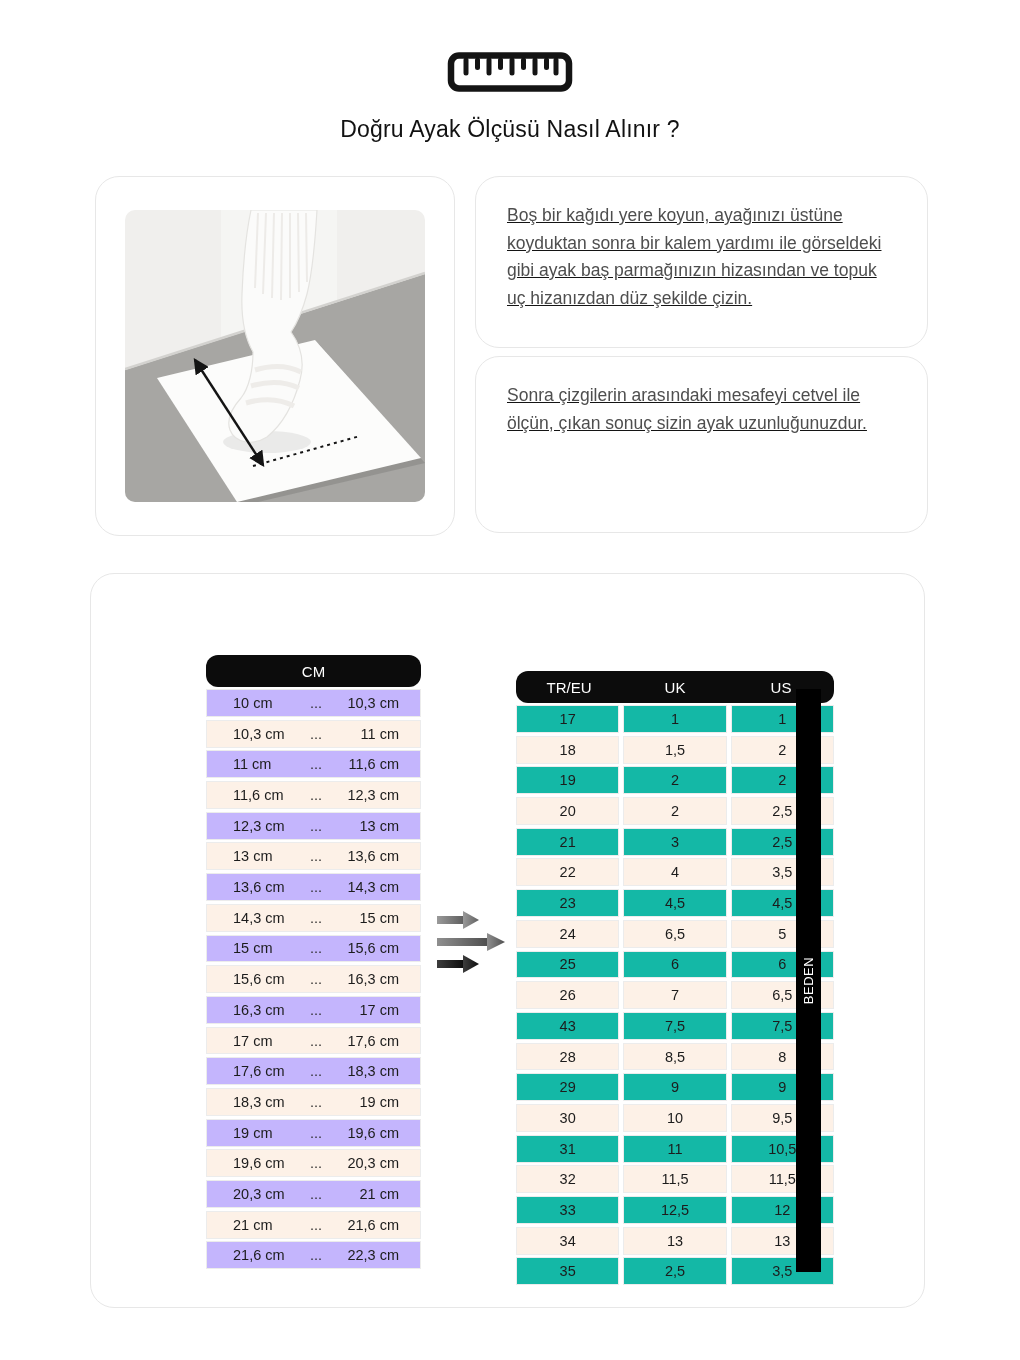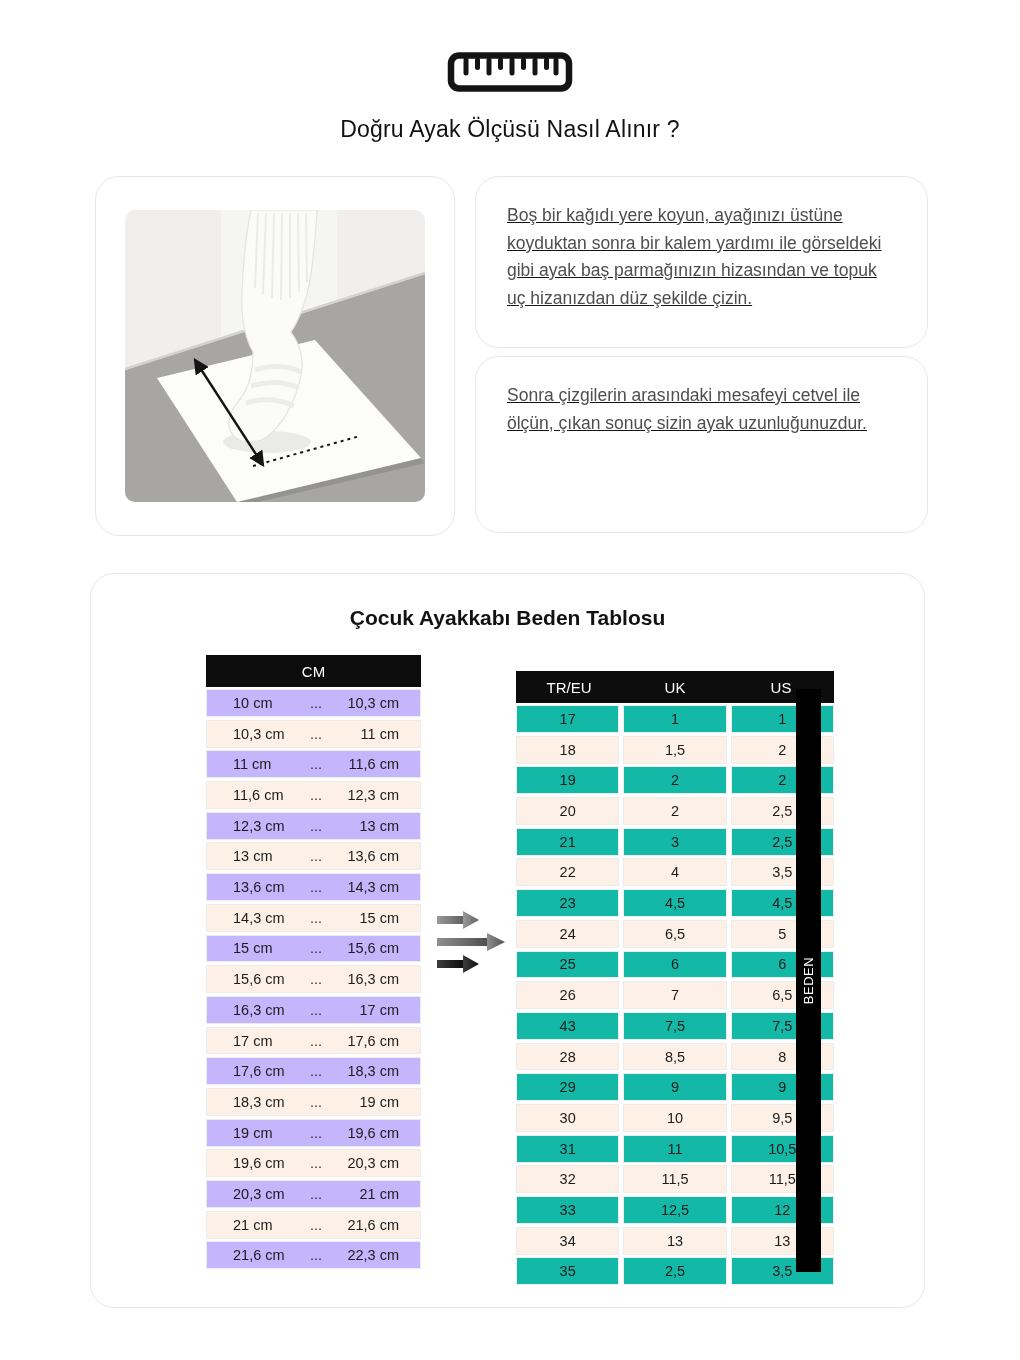--- a/index.html
+++ b/index.html
@@ -36,21 +36,21 @@
   .size-card { position: relative; margin: 37px 95px 0 90px; height: 735px; }
   .size-title {
     text-align: center; font-size: 21px; font-weight: bold;
     color: #121212; padding-top: 32px;
   }
   .cm-table { position: absolute; left: 115px; top: 81px; width: 215px; }
   .grid-table { position: absolute; left: 425px; top: 81px; width: 318px; margin-top: 16px; }
   .t-header {
     height: 32px; background: var(--header-bg); color: #fff;
     display: flex; align-items: center; justify-content: center;
-    font-size: 15px; font-weight: 500;
+    font-size: 15px; font-weight: 500; border-radius: 12px;
   }
   .grid-header span { flex: 1; text-align: center; }
   .rows { display: flex; flex-direction: column; gap: 2.8px; margin-top: 2px; }
   .cm-row {
     height: 27.9px; border: 1px solid #ececec; background: #c4b5fd;
     display: flex; align-items: center; padding: 0 21px 0 26px;
     font-size: 14.5px; color: #1c1c1c;
   }
   .cm-row .from { flex: 1; text-align: left; }
   .cm-row .dots { width: 24px; text-align: center; color: #2e2e2e; }
@@ -146,21 +146,20 @@
     <div class="card step-card step-1">
       <span>Boş bir kağıdı yere koyun, ayağınızı üstüne koyduktan sonra bir kalem yardımı ile görseldeki gibi ayak baş parmağınızın hizasından ve topuk uç hizanızdan düz şekilde çizin.</span>
     </div>
     <div class="card step-card step-2">
       <span>Sonra çizgilerin arasındaki mesafeyi cetvel ile ölçün, çıkan sonuç sizin ayak uzunluğunuzdur.</span>
     </div>
   </div>
 </div>
 
 <div class="card size-card">
-  <div class="size-title">Çocuk Ayakkabı Beden Tablosu</div>
 
   <div class="cm-table">
     <div class="t-header">CM</div>
     <div class="rows">
         <div class="cm-row">
           <span class="from">10 cm</span>
           <span class="dots">...</span>
           <span class="to">10,3 cm</span>
         </div>
         <div class="cm-row stripe">

